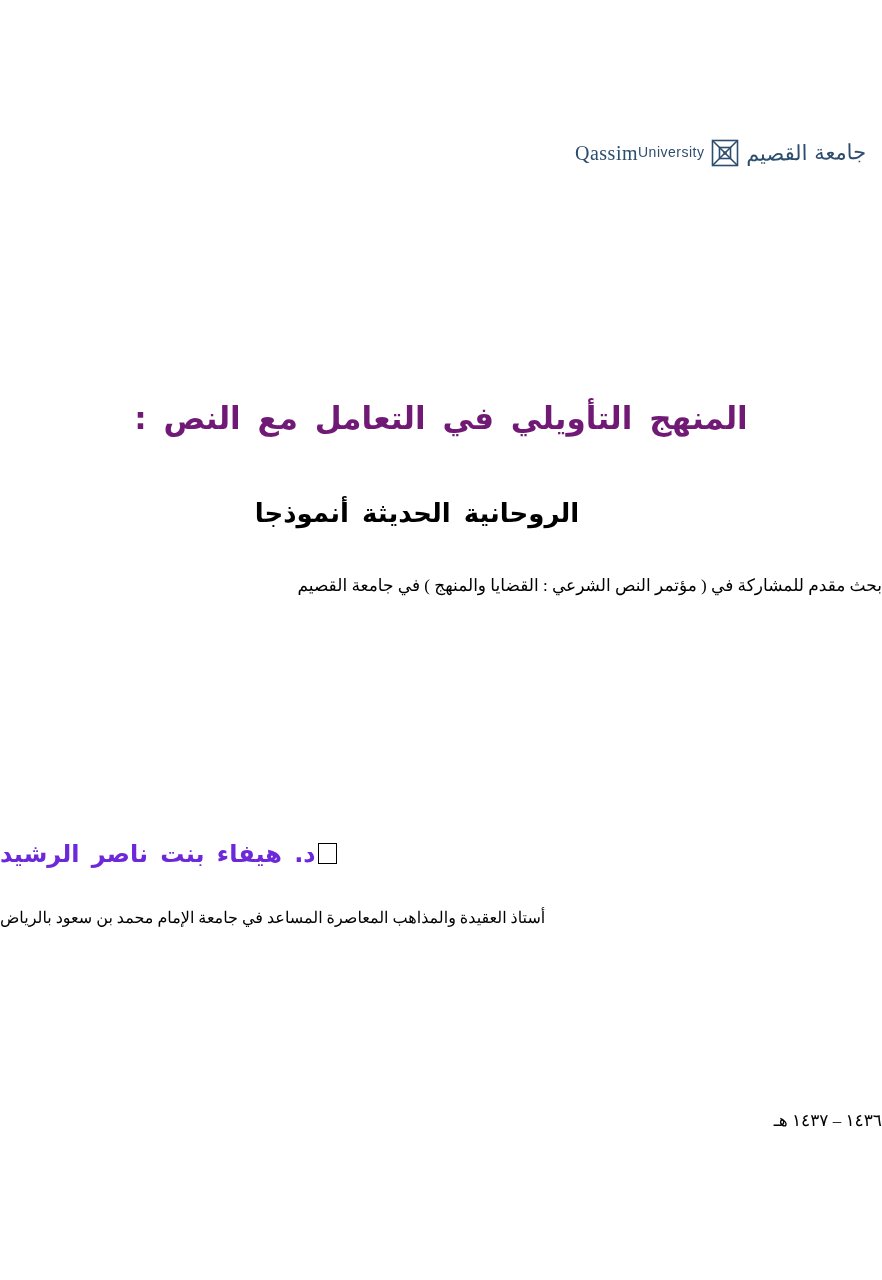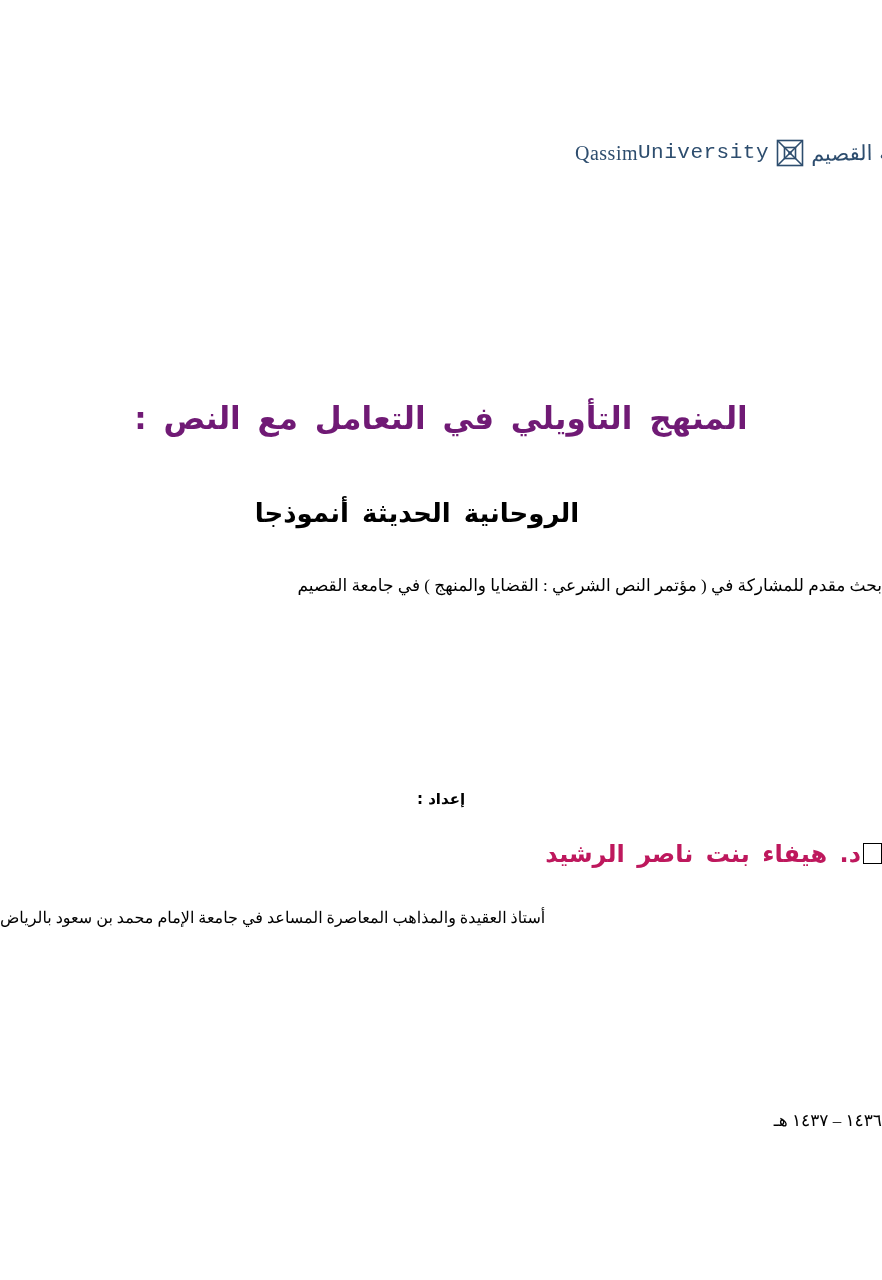--- a/index.html
+++ b/index.html
@@ -34,22 +34,22 @@
     align-items: center;
     color: #2d4d6e;
     line-height: 1.0;
   }
   .logo-latin .l1 {
     font-family: "Liberation Serif", "DejaVu Serif", serif;
     font-size: 20px;
     letter-spacing: 0.5px;
   }
   .logo-latin .l2 {
-    font-family: Liberation Mono, monospace;
-    font-size: 21px;
+    font-family: Liberation Sans, sans-serif;
+    font-size: 14px;
     letter-spacing: 0.5px;
     margin-top: -2px;
     text-align: center;
   }
   .logo-mark {
     width: 34px;
     height: 34px;
     margin: 0 4px;
     position: relative;
     flex: 0 0 auto;
@@ -109,24 +109,24 @@
     text-align: center;
     font-size: 15px;
     font-weight: bold;
     color: #000000;
   }
   .author-line {
     position: absolute;
     top: 840px;
     left: 0;
     width: 882px;
-    text-align: right;
+    text-align: left;
     font-size: 24px;
     font-weight: bold;
-    color: #be185d;
+    color: #6d28d9;
     word-spacing: 4px;
   }
   .author-line .missing-glyph {
     display: inline-block;
     width: 17px;
     height: 19px;
     border: 1px solid #000;
     vertical-align: -2px;
     margin-left: 2px;
   }
@@ -178,21 +178,20 @@
     </div>
     <div class="logo-arabic">جامعة القصيم</div>
   </div>
 
   <div class="title-main">المنهج التأويلي في التعامل مع النص :</div>
 
   <div class="title-sub">الروحانية الحديثة أنموذجا</div>
 
   <div class="subtitle-note">بحث مقدم للمشاركة في ( مؤتمر النص الشرعي : القضايا والمنهج ) في جامعة القصيم</div>
 
-  <div class="prep-label">إعداد :</div>
 
   <div class="author-line"><span class="missing-glyph"></span><span>د. هيفاء بنت ناصر الرشيد</span></div>
 
   <div class="author-affil">أستاذ العقيدة والمذاهب المعاصرة المساعد في جامعة الإمام محمد بن سعود بالرياض</div>
 
   <div class="year-line">١٤٣٦ – ١٤٣٧ هـ</div>
 
 </div>
 
 </body></html>

